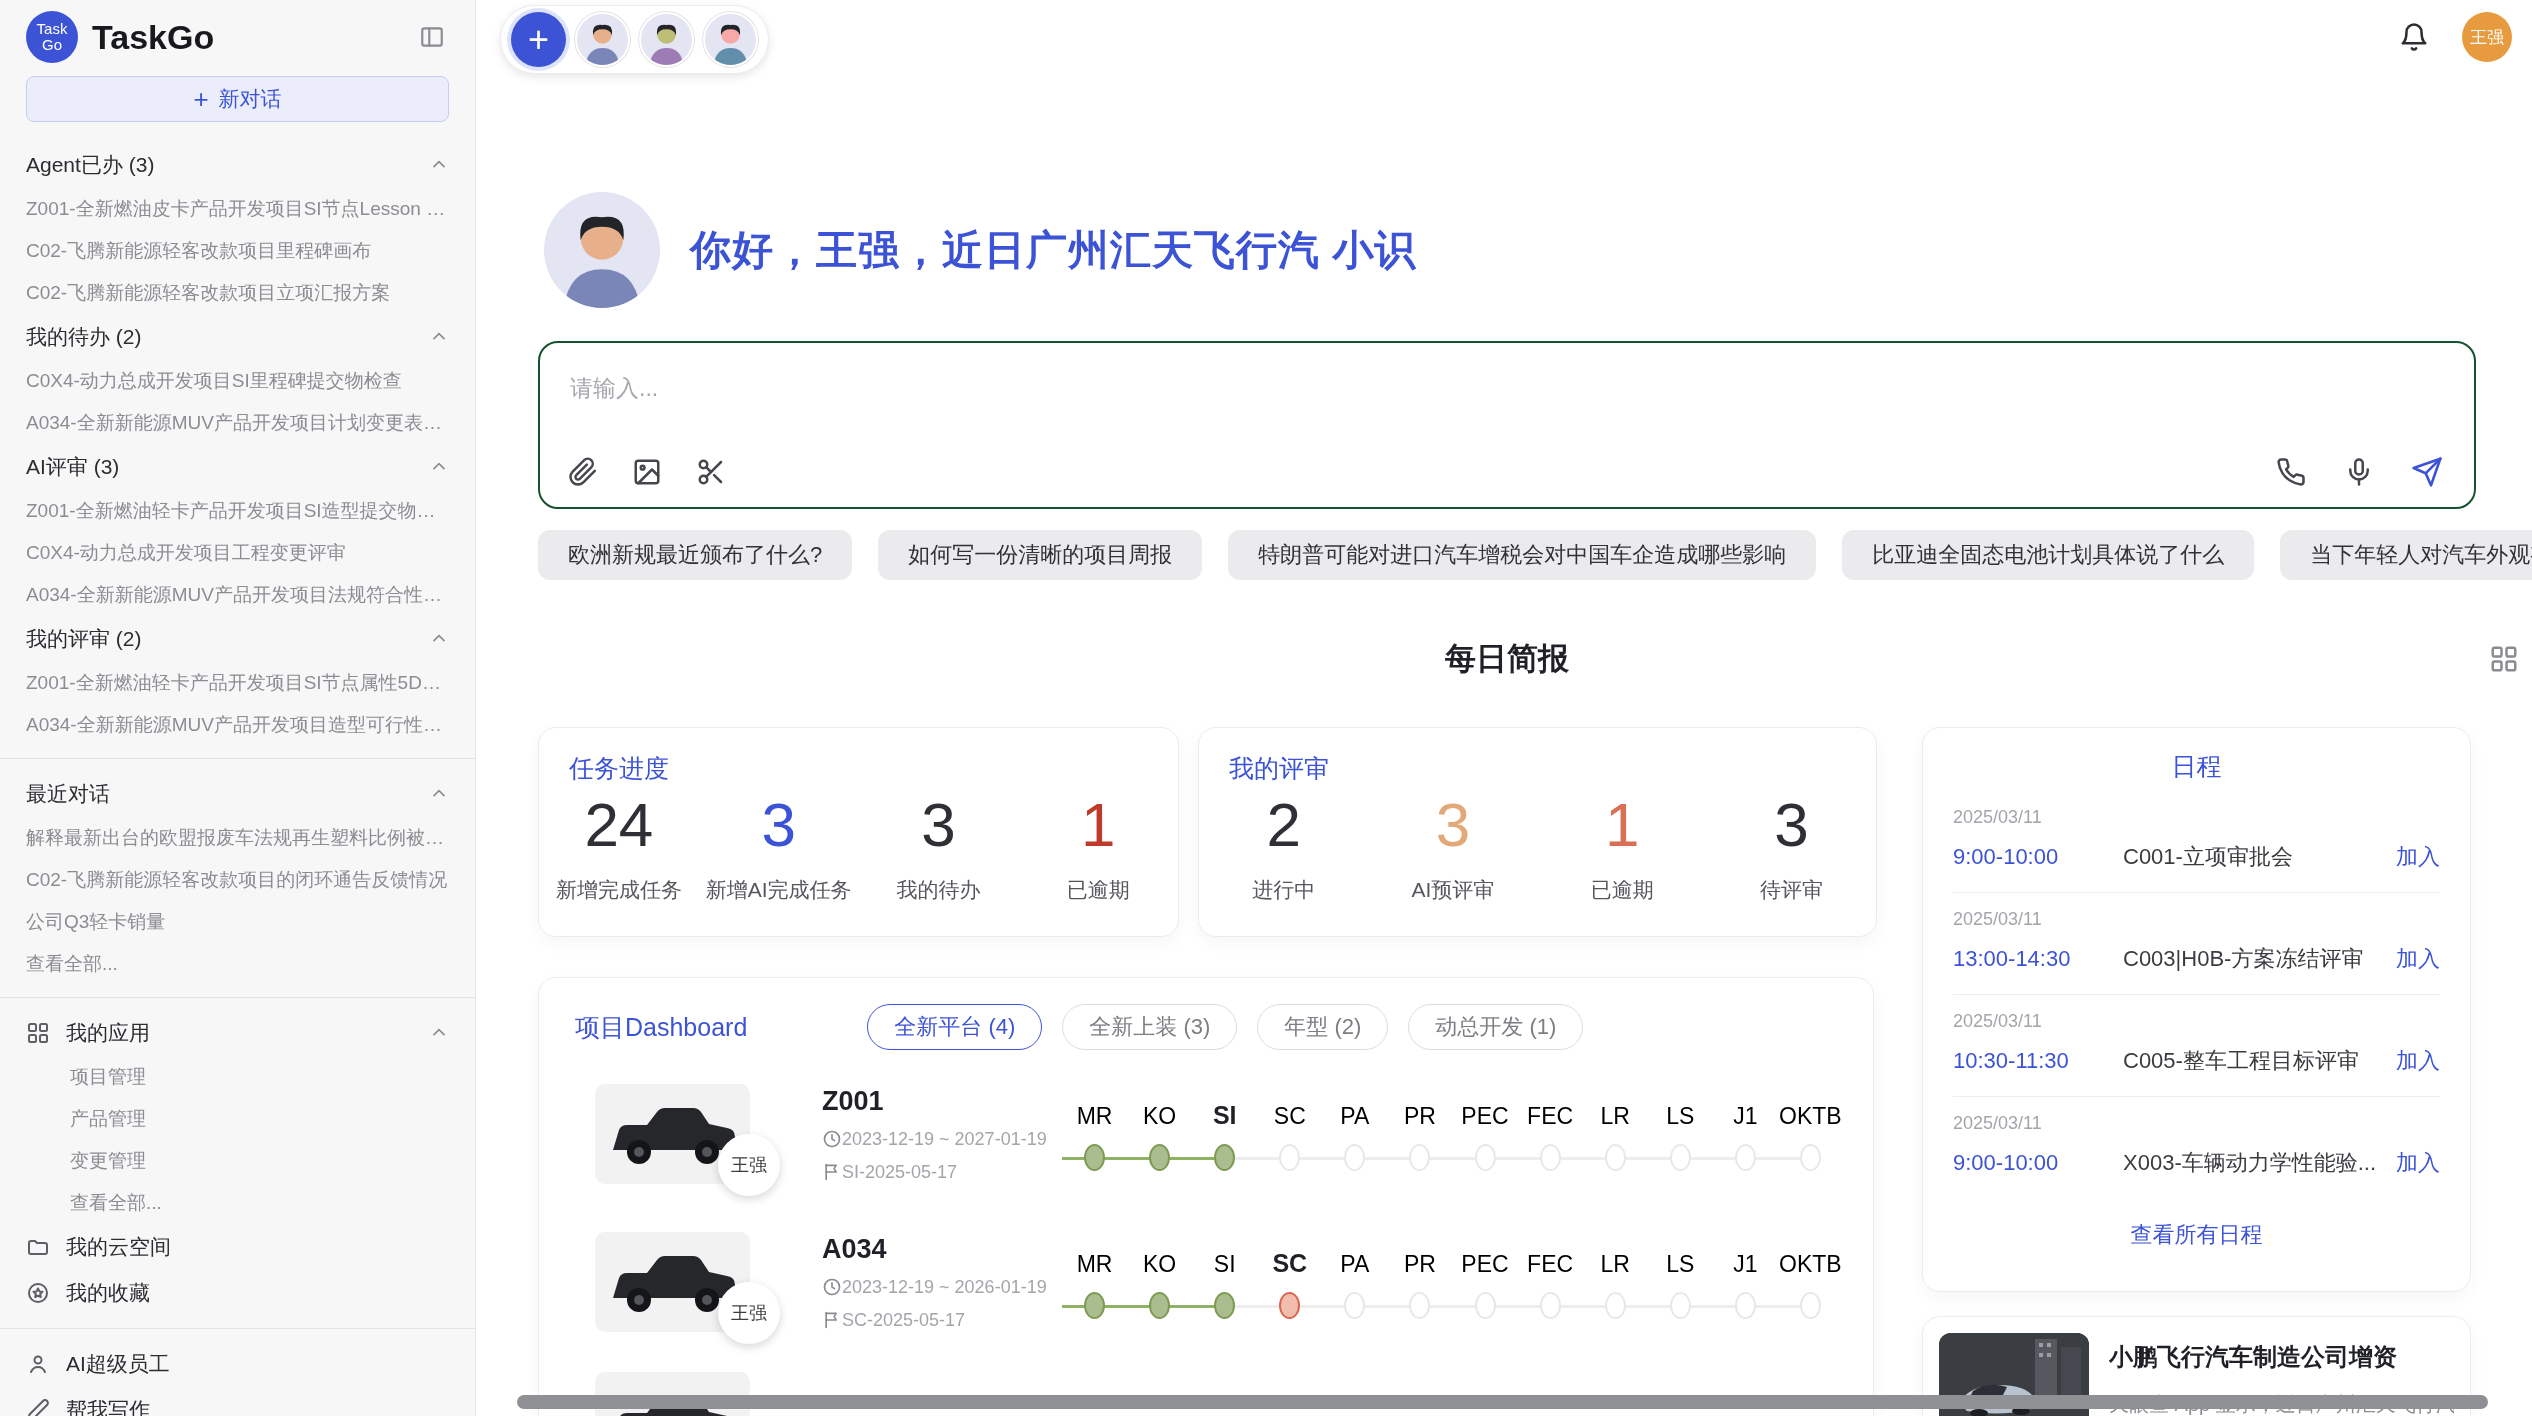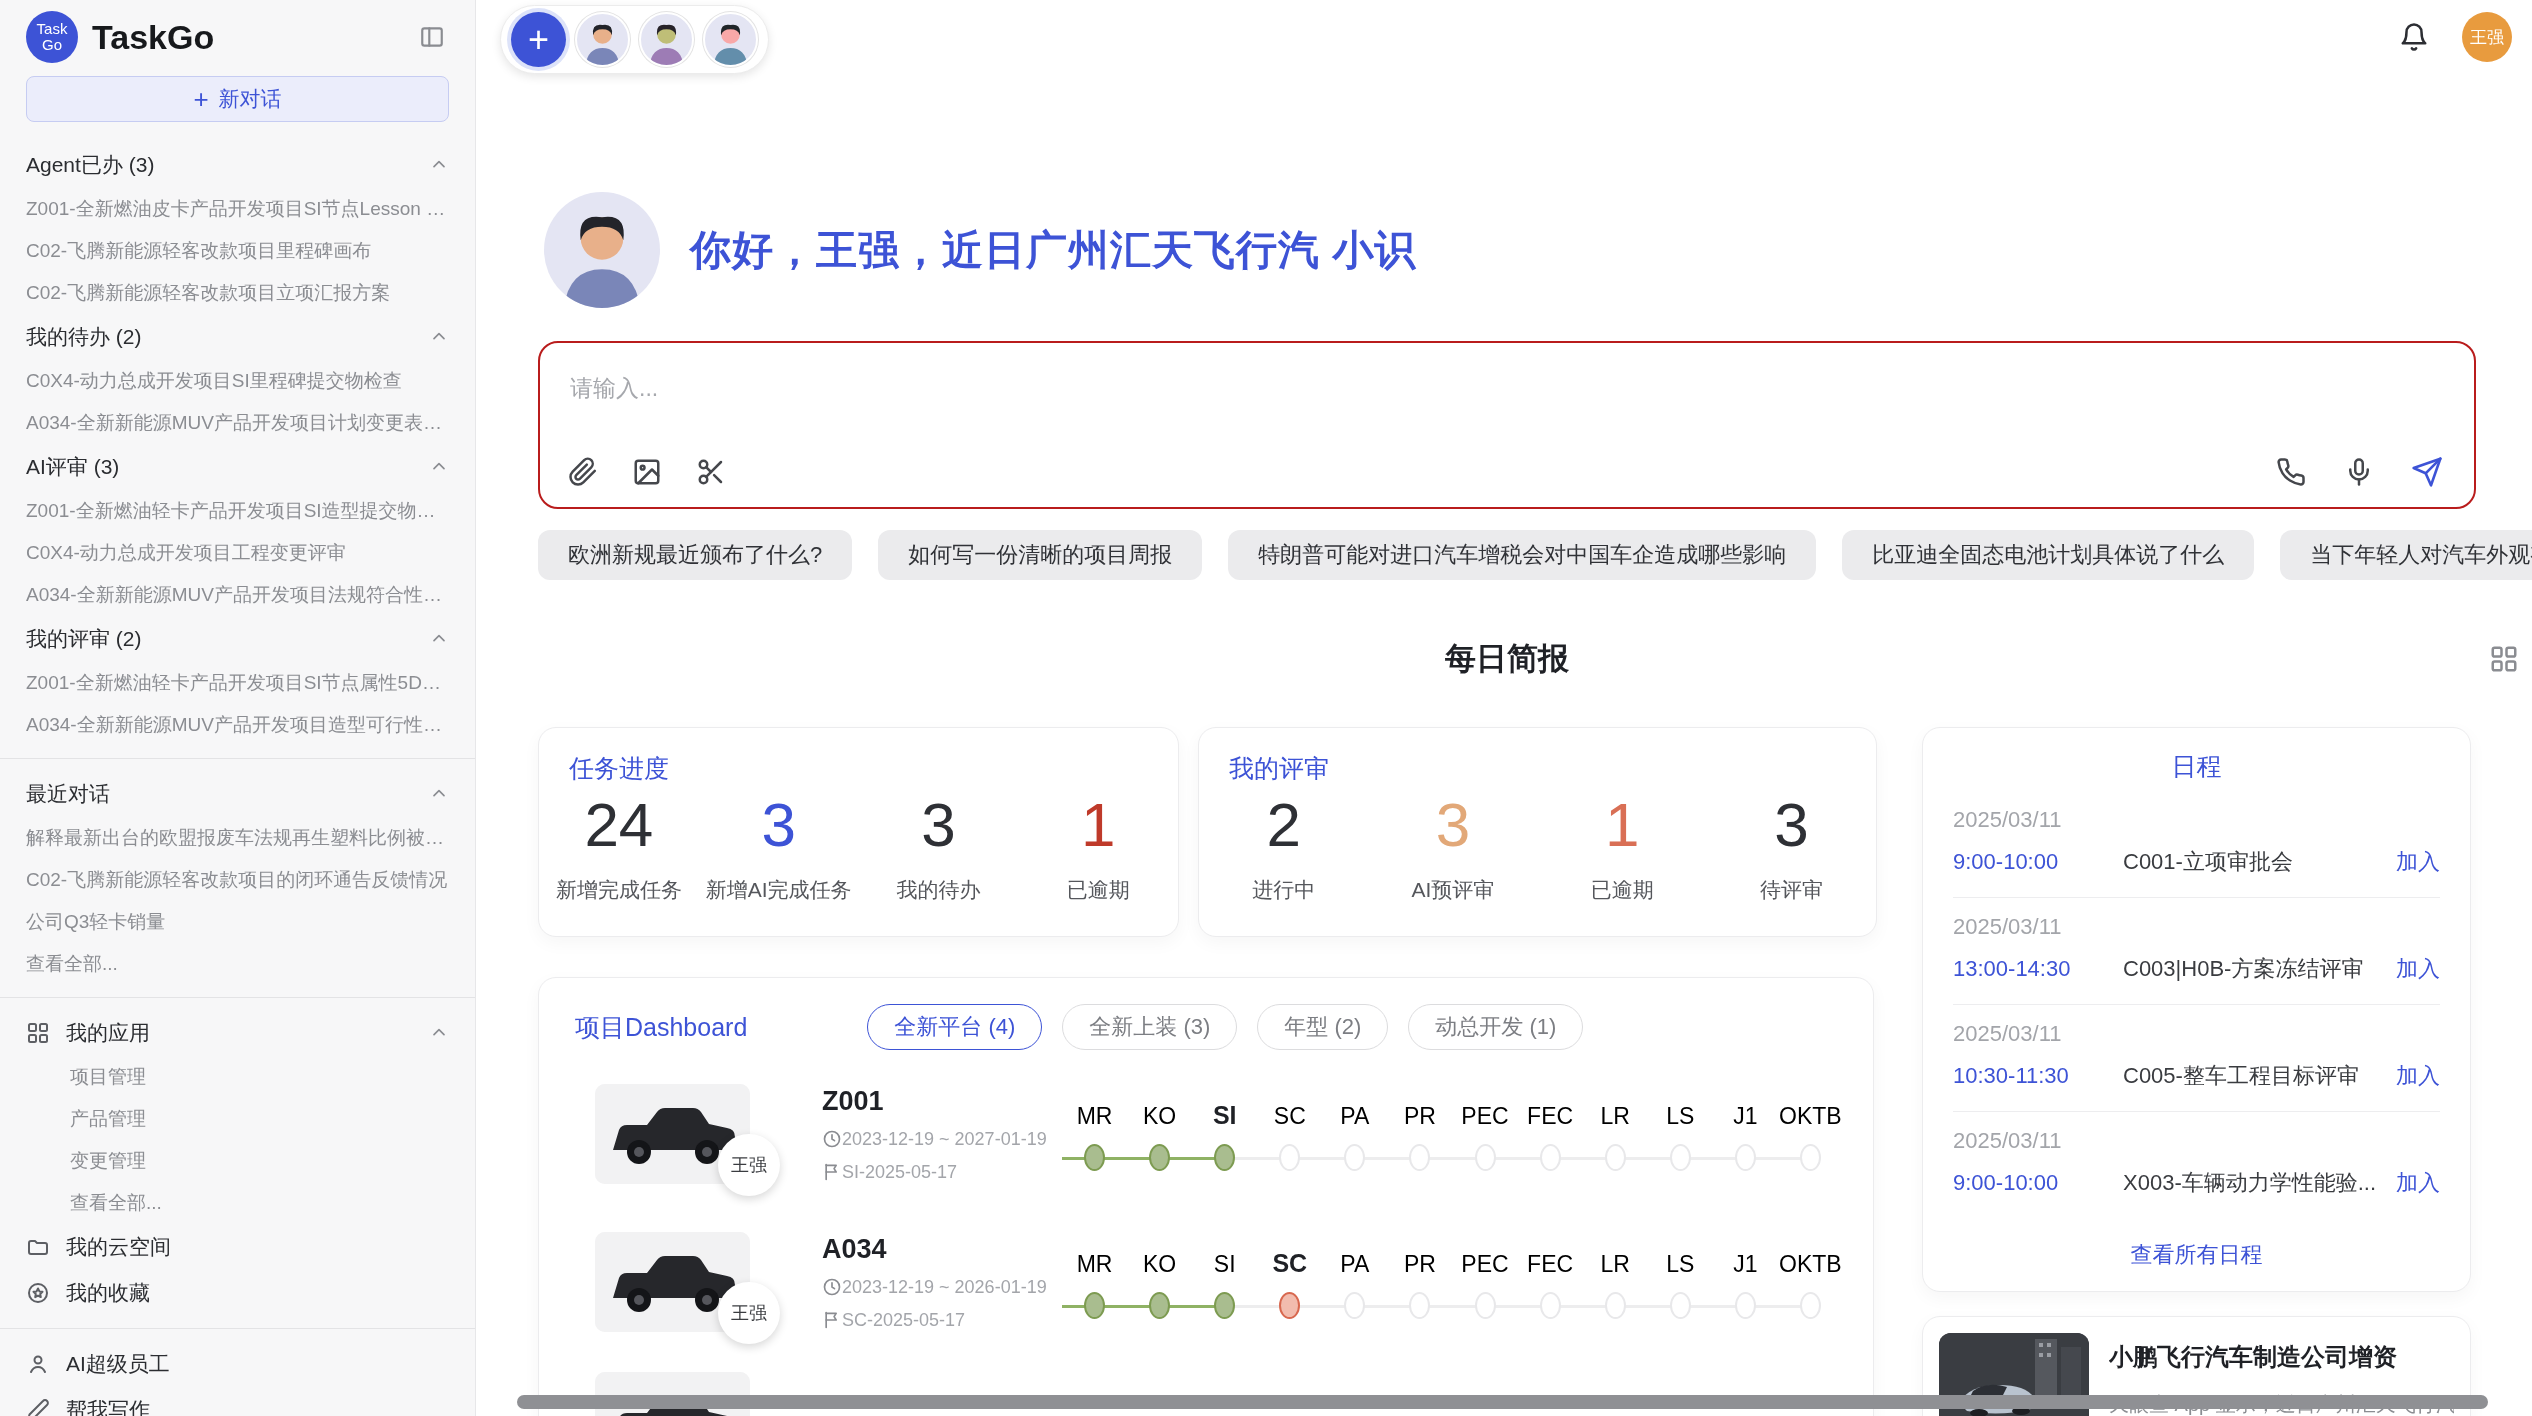--- a/index.html
+++ b/index.html
@@ -29,21 +29,21 @@
   .pill-add { width:55px; height:55px; border-radius:50%; background:#3d53d6; color:#fff; font-size:36px; display:flex; align-items:center; justify-content:center; box-shadow:0 0 0 4px #dde3f9; cursor:pointer; }
   .member-avatar { width:55px; height:55px; border-radius:50%; background:#e4e5f3; overflow:hidden; border:2px solid #fff; box-shadow:0 0 0 1px #e3e3e3; cursor:pointer; }
   .top-right { position:absolute; right:20px; top:12px; display:flex; align-items:center; gap:30px; z-index:5; }
   .bell-wrap { width:36px; height:36px; display:flex; align-items:center; justify-content:center; cursor:pointer; }
   .user-avatar { width:50px; height:50px; border-radius:50%; background:#e89b3e; color:#fff; font-size:17px; display:flex; align-items:center; justify-content:center; cursor:pointer; }
 
   .greeting-row { position:absolute; left:68px; top:192px; display:flex; align-items:center; gap:30px; }
   .hero-avatar { width:116px; height:116px; border-radius:50%; background:#e4e5f3; overflow:hidden; flex:none; }
   .greeting-text { font-size:41px; font-weight:bold; color:#3d53d6; letter-spacing:1px; }
 
-  .input-box { position:absolute; left:62px; top:341px; width:1938px; height:168px; border:2px solid #b91c1c; border-radius:20px; background:#fff; }
+  .input-box { position:absolute; left:62px; top:341px; width:1938px; height:168px; border:2px solid #14532d; border-radius:20px; background:#fff; }
   .input-field { position:absolute; left:14px; top:10px; width:1700px; height:70px; border:none; outline:none; font-size:23px; color:#333; padding:0 16px; font-family:inherit; background:transparent; }
   .input-field::placeholder { color:#a6a8ad; }
   .input-icons-left { position:absolute; left:26px; bottom:18px; display:flex; gap:30px; align-items:center; }
   .input-icons-right { position:absolute; right:30px; bottom:18px; display:flex; gap:34px; align-items:center; }
   .in-ico { width:34px; height:34px; display:flex; align-items:center; justify-content:center; cursor:pointer; }
   svg.tool { stroke:#45474c; stroke-width:2; fill:none; stroke-linecap:round; stroke-linejoin:round; }
   svg.tool-accent { stroke:#3d53d6; }
 
   .chips-row { position:absolute; left:62px; top:530px; width:1938px; display:flex; gap:26px; }
   .chip { height:50px; background:#ebebed; border-radius:12px; display:flex; align-items:center; padding:0 30px; font-size:22px; color:#303237; white-space:nowrap; cursor:pointer; }
@@ -87,21 +87,21 @@
   .conn-left { left:0; width:50%; }
   .conn-right { left:50%; width:50%; }
   .conn.green { background:#8fb264; } .conn.gray { background:#ededee; }
 
   
   .sched-card { left:1446px; top:727px; width:549px; height:565px; }
   .sched-title { text-align:center; font-size:25px; color:#3d53d6; padding-top:22px; }
   .sched-list { padding:8px 30px 0 30px; }
   .sched-entry { padding:16px 0 20px 0; }
   .sched-entry + .sched-entry { border-top:1px solid #ededef; }
-  .sched-date { font-size:22px; color:#a3a5aa; }
+  .sched-date { font-size:18px; color:#a3a5aa; }
   .sched-row { display:flex; align-items:center; margin-top:14px; }
   .sched-time { width:170px; font-size:22px; color:#3d53d6; flex:none; }
   .sched-name { flex:1; font-size:22px; color:#3a3c40; white-space:nowrap; overflow:hidden; text-overflow:ellipsis; }
   .sched-join { font-size:22px; color:#3d53d6; margin-left:12px; cursor:pointer; }
   .sched-viewall { text-align:center; font-size:22px; color:#3d53d6; margin-top:22px; cursor:pointer; }
 
   
   .news-card { left:1446px; top:1316px; width:549px; height:170px; display:flex; padding:16px; gap:20px; }
   .news-img { width:150px; height:100px; border-radius:12px; overflow:hidden; flex:none; background:#3a3d42; }
   .news-right { flex:1; overflow:hidden; }

